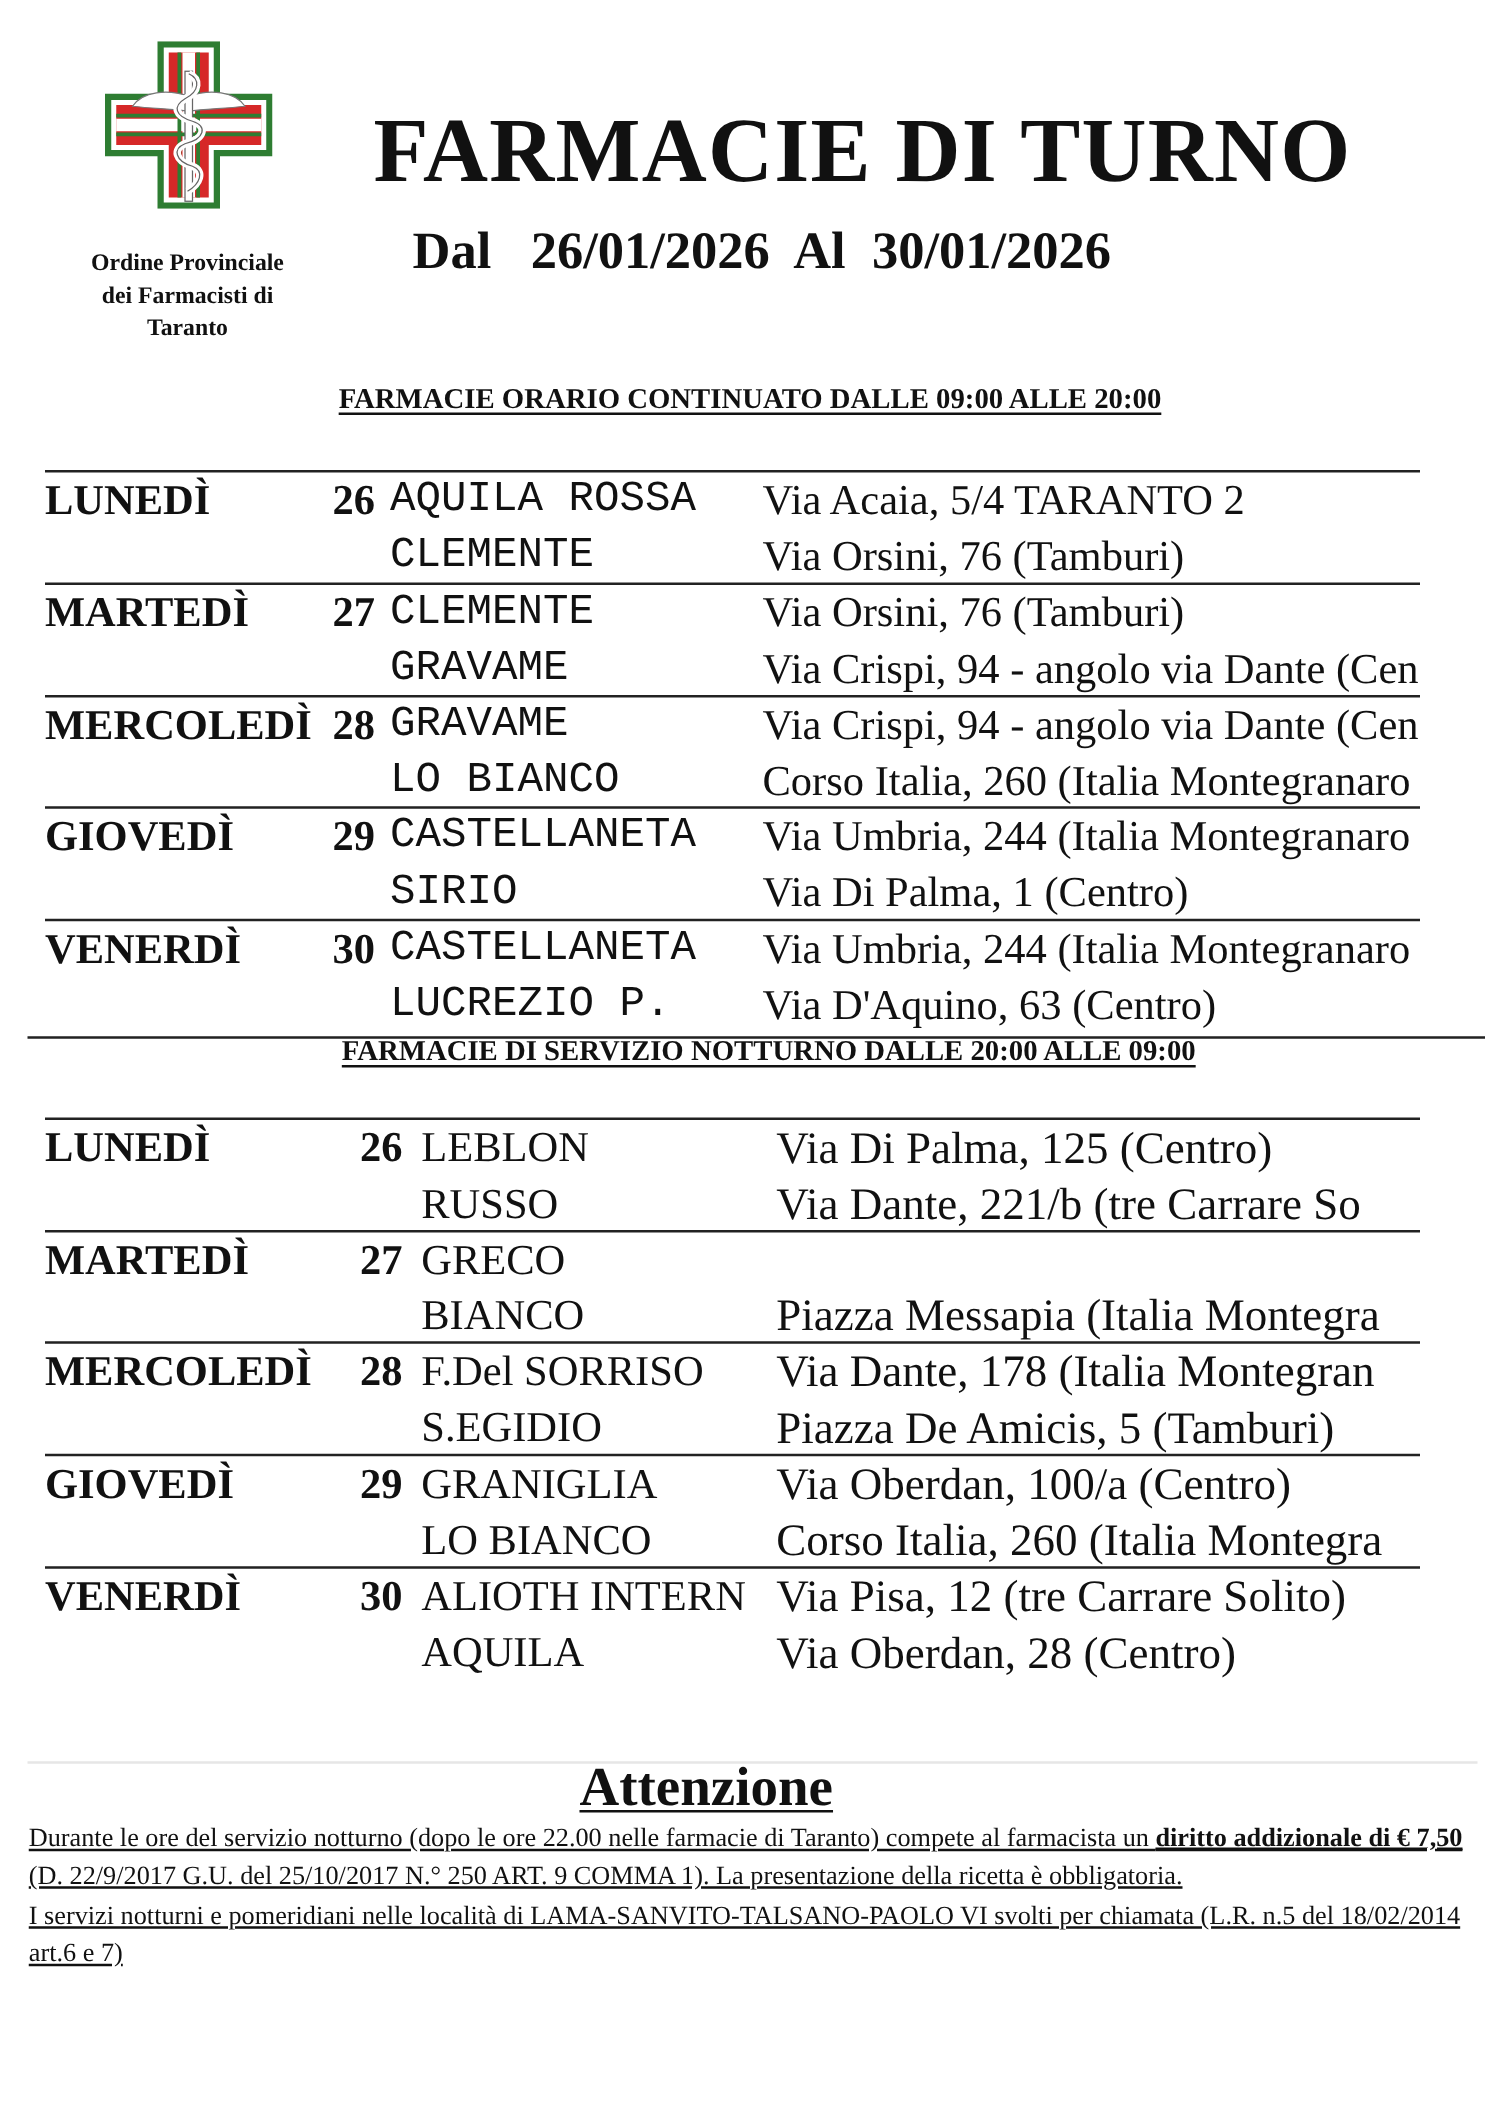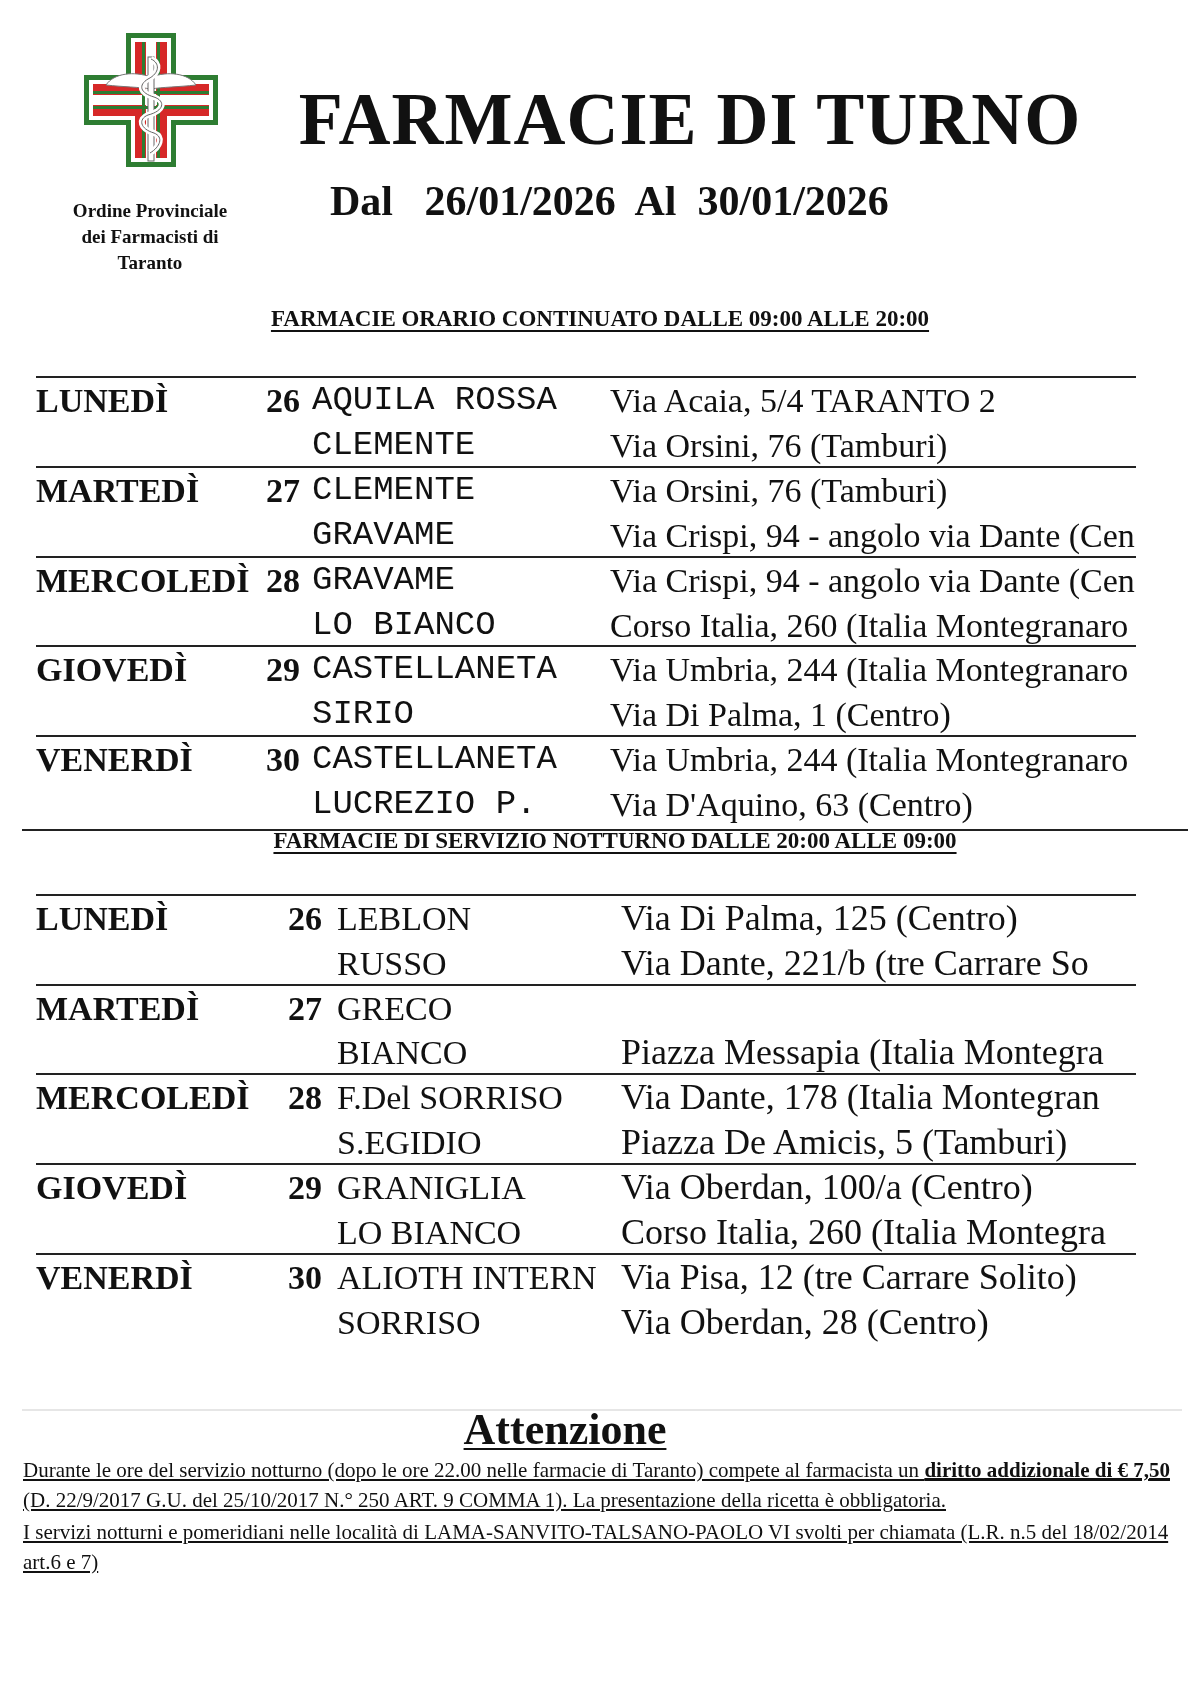--- a/index.html
+++ b/index.html
@@ -220,21 +220,21 @@
     <span class="addr">Corso Italia, 260 (Italia Montegra</span>
   </div>
 
   <div class="row" style="top:1255px;">
     <span class="day">VENERDÌ</span>
     <span class="num">30</span>
     <span class="name">ALIOTH INTERN</span>
     <span class="addr">Via Pisa, 12 (tre Carrare Solito)</span>
   </div>
   <div class="row" style="top:1300px;">
-    <span class="name">SORRISO</span>
+    <span class="name">AQUILA</span>
     <span class="addr">Via Oberdan, 28 (Centro)</span>
   </div>
 </div>
 
 <div class="abs sep"></div>
 <div class="abs att-title">Attenzione</div>
 <div class="abs notes">
   <p><span>Durante le ore del servizio notturno (dopo le ore 22.00 nelle farmacie di Taranto) compete al farmacista un </span><span class="emph">diritto addizionale di € 7,50</span><span> (D. 22/9/2017 G.U. del 25/10/2017 N.° 250 ART. 9 COMMA 1). La presentazione della ricetta è obbligatoria.</span></p>
   <p style="margin-top:2px;">I servizi notturni e pomeridiani nelle località di LAMA-SANVITO-TALSANO-PAOLO VI svolti per chiamata (L.R. n.5 del 18/02/2014 art.6 e 7)</p>
 </div>

